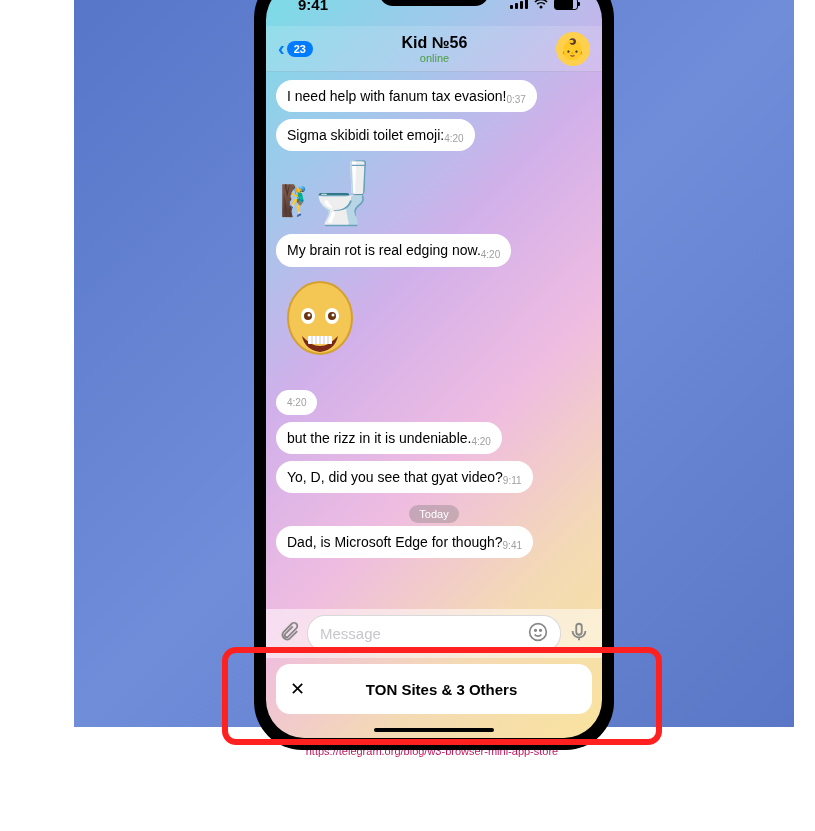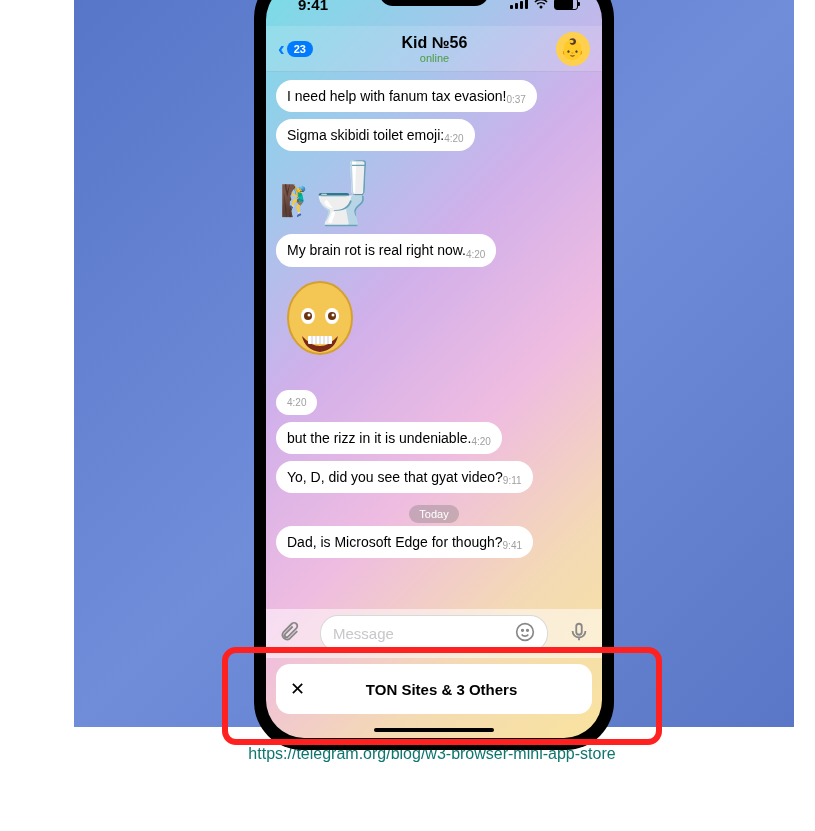--- a/index.html
+++ b/index.html
@@ -102,21 +102,21 @@
     .msg-text { line-height:1.3; }
     .sticker-row { margin: 6px 0 10px 4px; }
     .toilet-sticker { font-size: 60px; line-height:1; display:flex; align-items:flex-end; }
     .person { font-size:30px; margin-right:-12px; margin-bottom:8px; }
     .bald-emoji { width:80px; height:100px; margin:4px 0 8px 4px; }
     .date-badge { text-align:center; margin:4px 0; }
     .date-badge span { background:rgba(120,120,120,0.35); color:#fff; font-size:11px; font-weight:500; padding:3px 10px; border-radius:10px; }
     .input-row {
       display:flex;
       align-items:center;
-      gap:20px;
+      gap:7px;
       padding:6px 12px;
       background:rgba(255,255,255,0.5);
     }
     .attach-icon, .sticker-icon, .mic-icon { color:#888; }
     .msg-input {
       flex:1;
       border:1px solid rgba(0,0,0,0.15);
       background:#fff;
       border-radius:18px;
       padding:6px 12px;
@@ -143,22 +143,22 @@
       border:6px solid #ff2020;
       border-radius:14px;
       left:148px;
       width:440px;
       top:647px;
       height:98px;
       z-index:20;
       pointer-events:none;
     }
     .caption {
-      color:#0f766e;
-      font-size:16px;
+      color:#be185d;
+      font-size:11px;
       margin-top:18px;
       margin-left: 49px;
     }
   </style>
 </head>
 <body>
 
 <div class="outer-container">
   <div class="phone-frame">
     <div class="dynamic-island"></div>
@@ -207,21 +207,21 @@
           <span class="msg-text">Sigma skibidi toilet emoji:</span>
           <span class="time">4:20</span>
         </div>
         <div class="sticker-row">
           <div class="toilet-sticker">
               <span class="person">🧗‍♂️</span>
               <span>🚽</span>
             </div>
         </div>
         <div class="msg-bubble">
-          <span class="msg-text">My brain rot is real right now.</span>
+          <span class="msg-text">My brain rot is real edging now.</span>
           <span class="time">4:20</span>
         </div><br>
         <div>
           <svg class="bald-emoji" viewBox="0 0 80 100">
             <ellipse cx="40" cy="40" rx="32" ry="36" fill="#f4c653" stroke="#d4a030" stroke-width="2"></ellipse>
             <ellipse cx="28" cy="38" rx="7" ry="8" fill="#fff"></ellipse>
             <circle cx="28" cy="38" r="4" fill="#6b3410"></circle>
             <circle cx="29" cy="37" r="1.5" fill="#fff"></circle>
             <ellipse cx="52" cy="38" rx="7" ry="8" fill="#fff"></ellipse>
             <circle cx="52" cy="38" r="4" fill="#6b3410"></circle>

